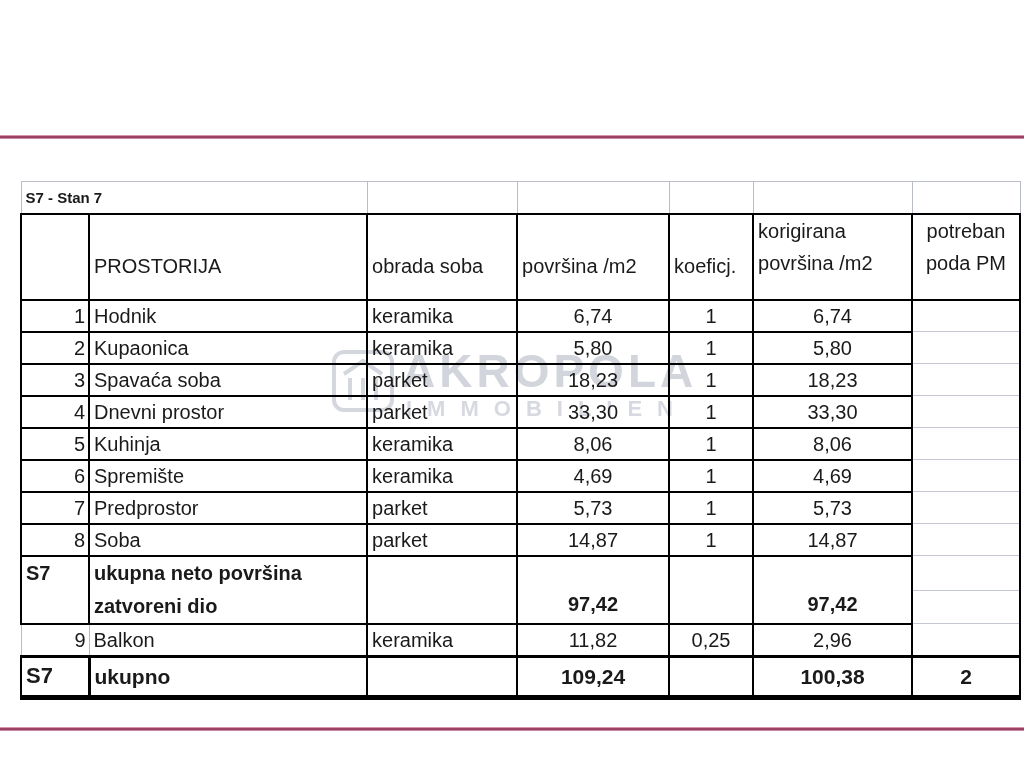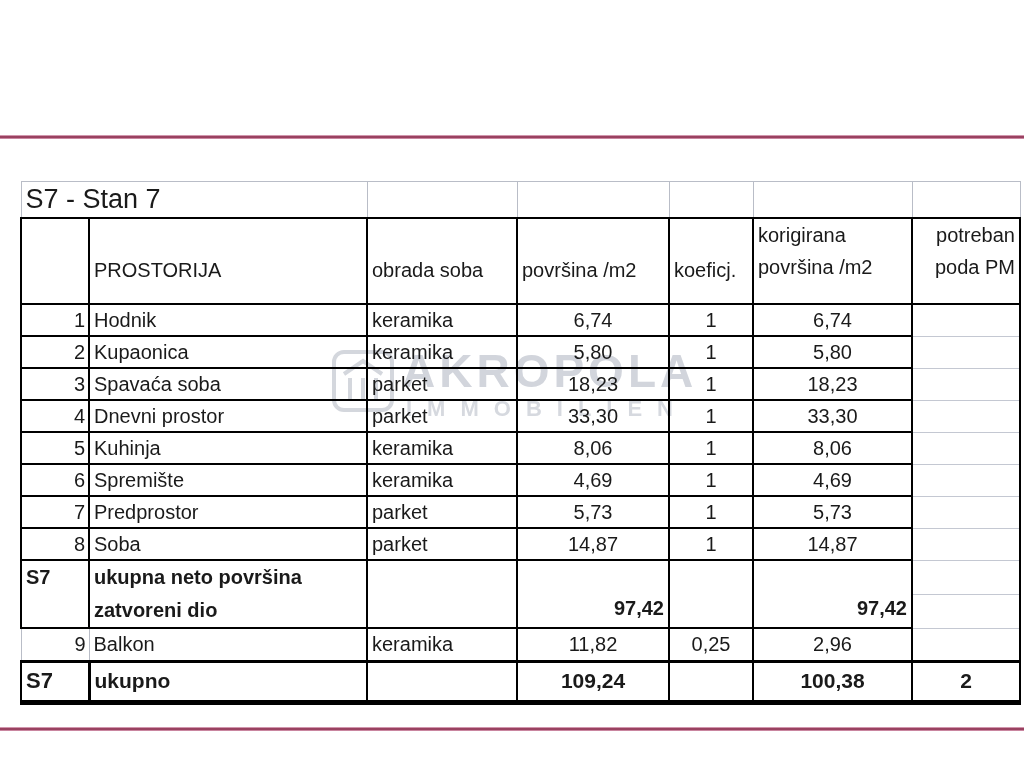--- a/index.html
+++ b/index.html
@@ -40,41 +40,41 @@
   td{
     border:2px solid #000;
     font-size:20px;line-height:1.3;
     padding:0 4px;overflow:hidden;white-space:nowrap;
     vertical-align:middle;background:transparent;
   }
   
   tr.title-row{height:32px;}
   tr.title-row td{
     border:1px solid #b9bdc7;border-bottom:2px solid #000;
-    font-weight:normal;font-size:27px;
+    font-weight:bold;font-size:15px;
   }
   
   tr.header-row{height:65px;}
   tr.header-row td{vertical-align:bottom;padding-bottom:20px;}
   .hdr-2line div{line-height:32px;}
-  .hdr-center{text-align:right;}
+  .hdr-center{text-align:center;}
   
   tr.data-row{height:32px;}
   td.num-cell{text-align:right;padding-right:3px;}
   td.val-cell{text-align:center;border-radius:8px;}
   td.pm-cell{
     border-top:1px solid #c4c8d2;border-bottom:1px solid #c4c8d2;
     border-left:2px solid #000;border-right:2px solid #000;
   }
   
   tr.subtotal-row{height:66px;}
   tr.subtotal-row td{font-weight:bold;}
   td.code-top{vertical-align:top;padding-top:3px;}
   td.label-2line div{line-height:33px;}
-  td.bottom-val{vertical-align:bottom;text-align:right;padding-bottom:6px;}
+  td.bottom-val{vertical-align:bottom;text-align:center;padding-bottom:6px;}
   td.pm-sub{position:relative;border-top:1px solid #c4c8d2;border-bottom:1px solid #c4c8d2;}
   .mid-grid{position:absolute;left:-4px;right:-4px;top:50%;border-top:1px solid #c4c8d2;}
   
   tr.balkon-row{height:33px;}
   tr.balkon-row td.gray-b{border-left:1px solid #b9bdc7;border-right:1px solid #b9bdc7;}
   
   tr.total-row{height:41px;}
   tr.total-row td{
     font-weight:bold;font-size:21px;
     border-top:3px solid #000;border-bottom:5px solid #000;

